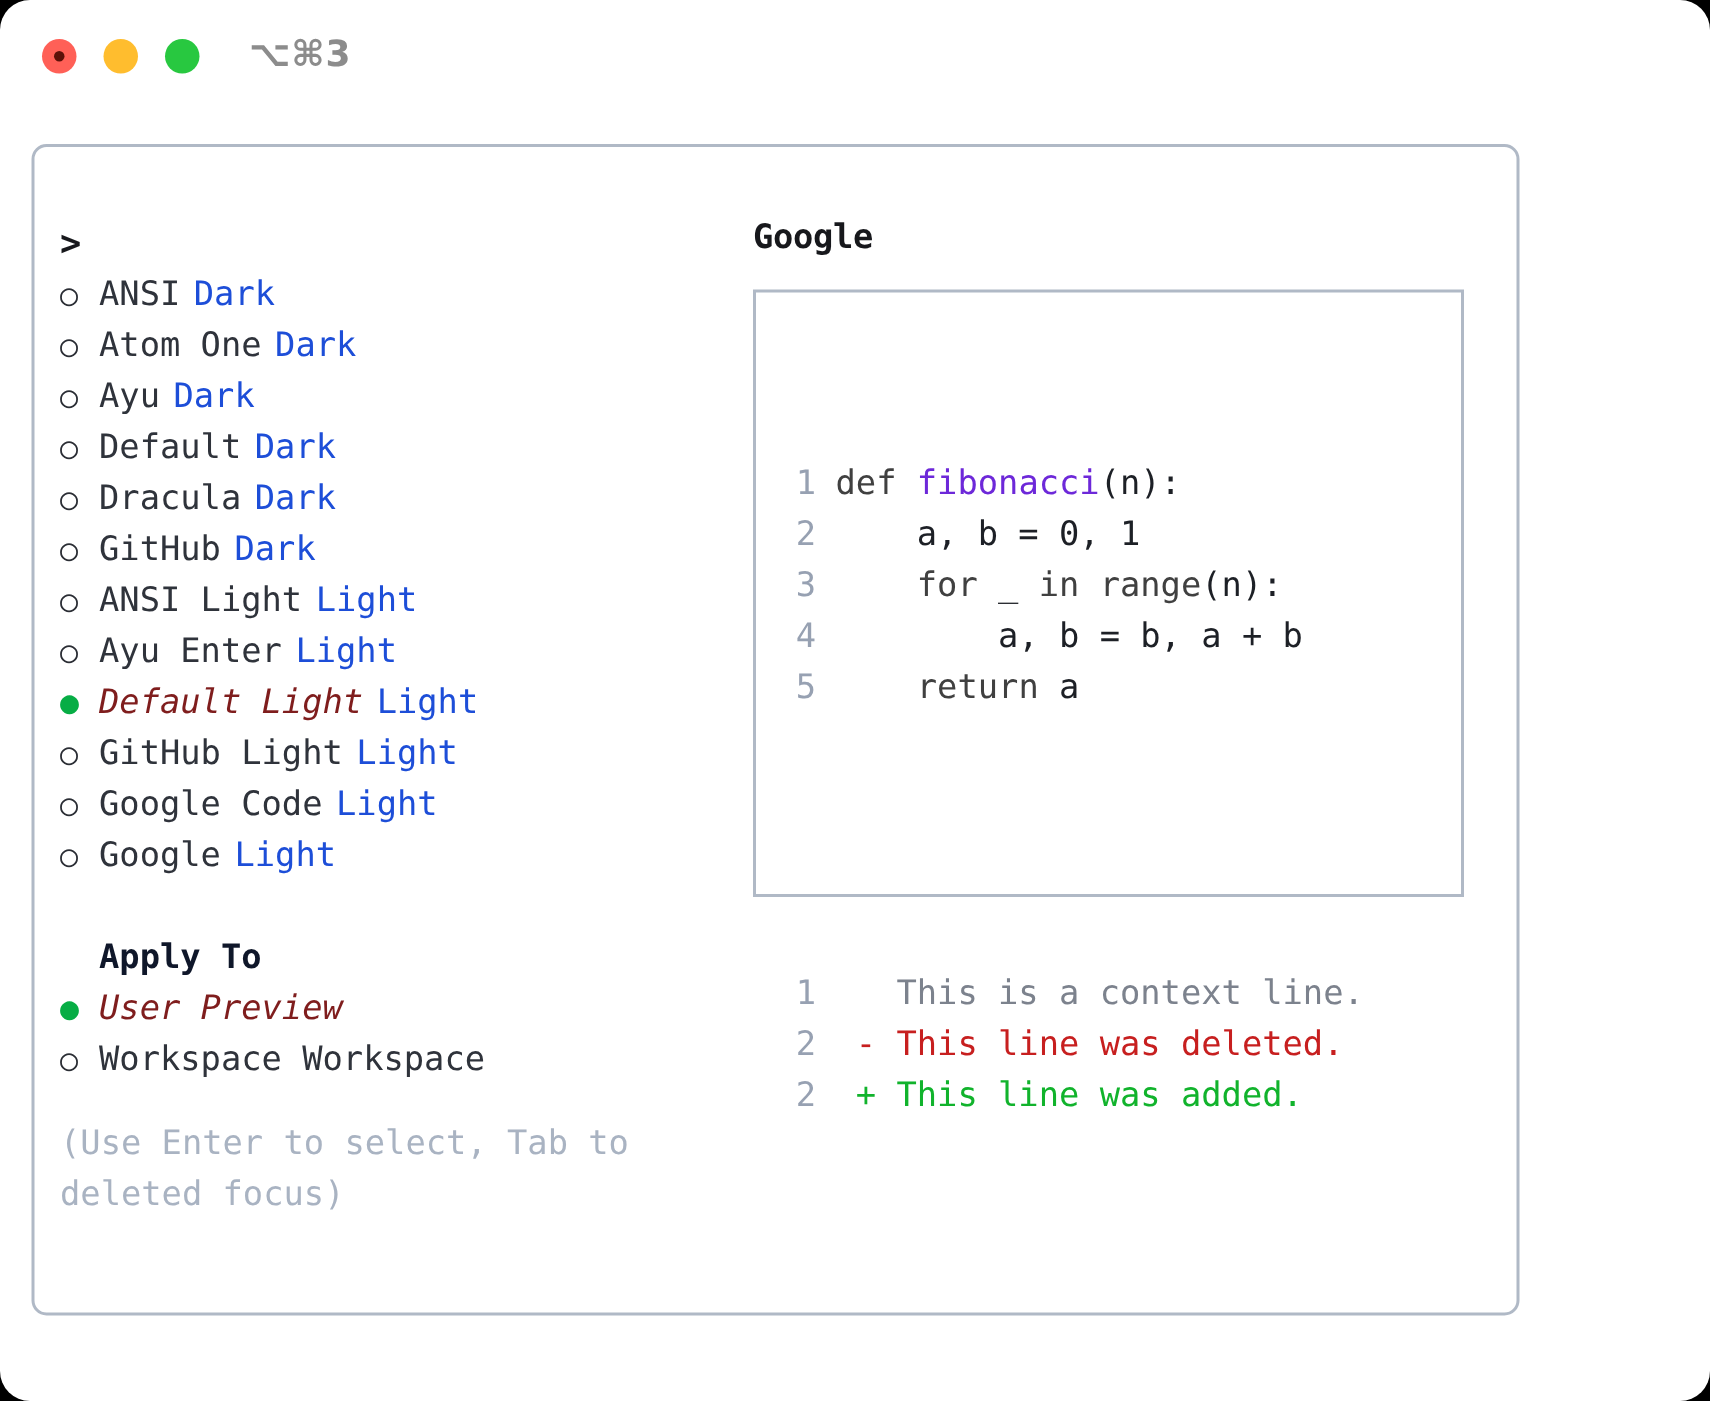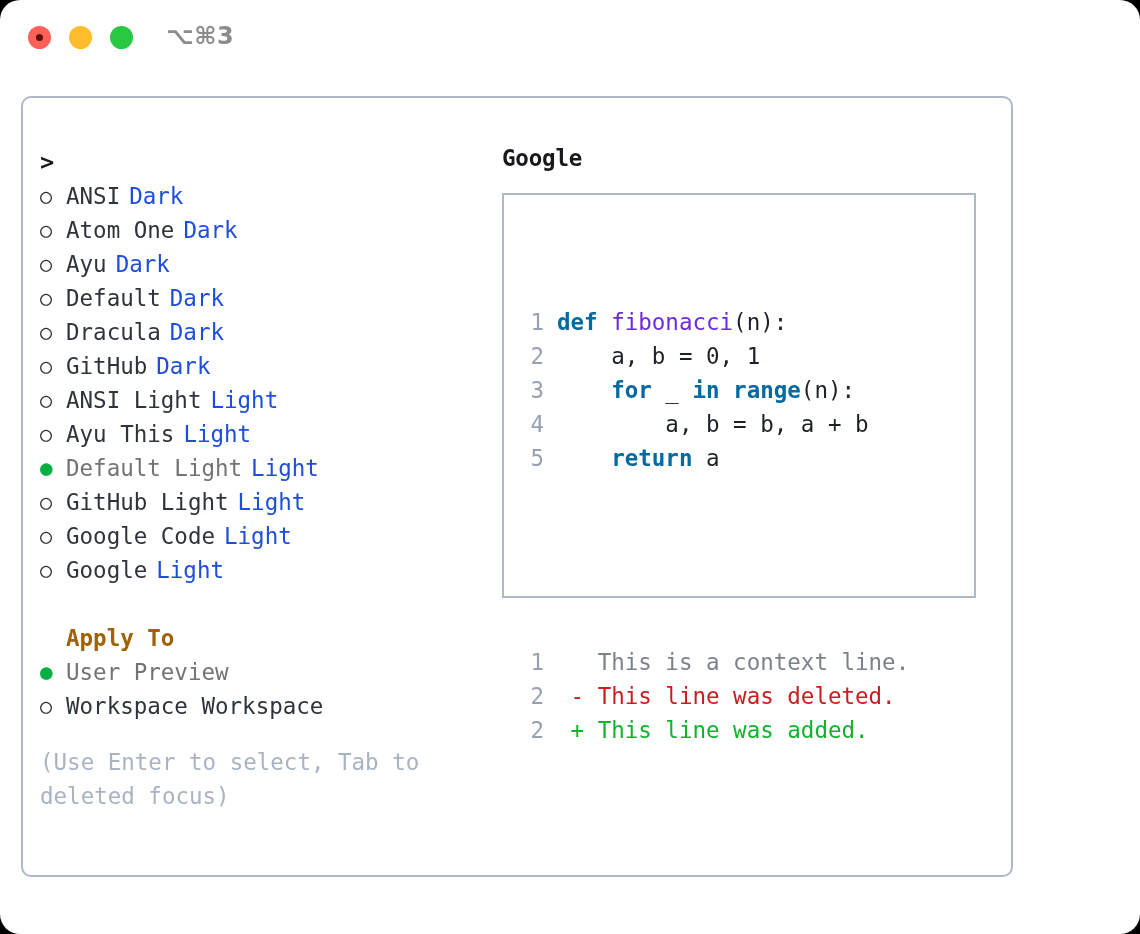--- a/index.html
+++ b/index.html
@@ -122,29 +122,29 @@
     flex: none;
     font-size: 20px;
     color: #2a2d34;
     line-height: 1;
   }
   .marker.sel {
     color: #07ad45;
     font-size: 21px;
   }
   .item-name { color: #2f333b; }
-  .item-name.sel { color: #737373; }
+  .item-name.sel { color: #7f1d1d; font-style: italic; }
   .item-tag {
     color: #1d4ed8;
     margin-left: 9px;
   }
   .blank-row { height: 34px; }
 
   .section-label {
-    color: #a16207;
+    color: #0f172a;
     font-weight: bold;
     font-size: 22.5px;
     padding-left: 26px;
   }
 
   .hint {
     margin-top: 22px;
     font-size: 22.5px;
     color: #a9b3c2;
     line-height: 34px;
@@ -192,21 +192,21 @@
   .lnum {
     width: 28px;
     flex: none;
     text-align: right;
     color: #97a1b2;
     margin-right: 13px;
   }
   .ctext { white-space: pre; }
   .gap { height: 34px; }
 
-  .tok-kw  { color: #0369a1; font-weight: bold; }
+  .tok-kw  { color: #404040; }
   .tok-fn  { color: #6d28d9; }
   .tok-pl  { color: #1d2026; }
   .tok-ctx { color: #7c828d; }
   .tok-del { color: #c71f1f; text-align: center; }
   .tok-add { color: #11b32c; }
 </style>
 </head>
 <body>
 
 <div class="window">
@@ -262,21 +262,21 @@
               <span class="item-name">GitHub</span>
               <span class="item-tag">Dark</span>
             </div>
             <div class="row">
               <span class="marker">○</span>
               <span class="item-name">ANSI Light</span>
               <span class="item-tag">Light</span>
             </div>
             <div class="row">
               <span class="marker">○</span>
-              <span class="item-name">Ayu This</span>
+              <span class="item-name">Ayu Enter</span>
               <span class="item-tag">Light</span>
             </div>
             <div class="row">
               <span class="marker sel">●</span>
               <span class="item-name sel">Default Light</span>
               <span class="item-tag">Light</span>
             </div>
             <div class="row">
               <span class="marker">○</span>
               <span class="item-name">GitHub Light</span>

